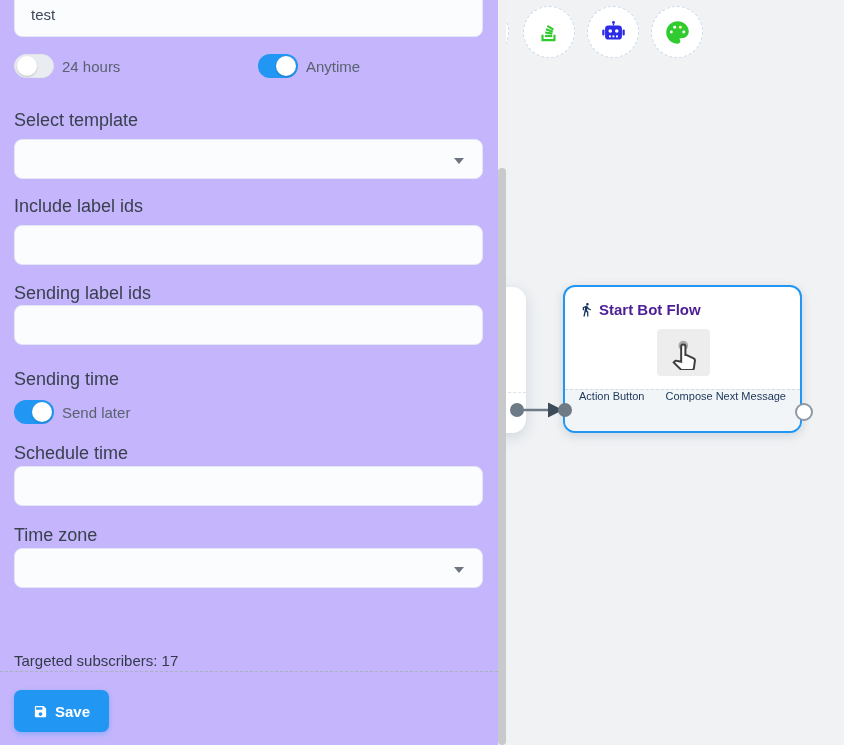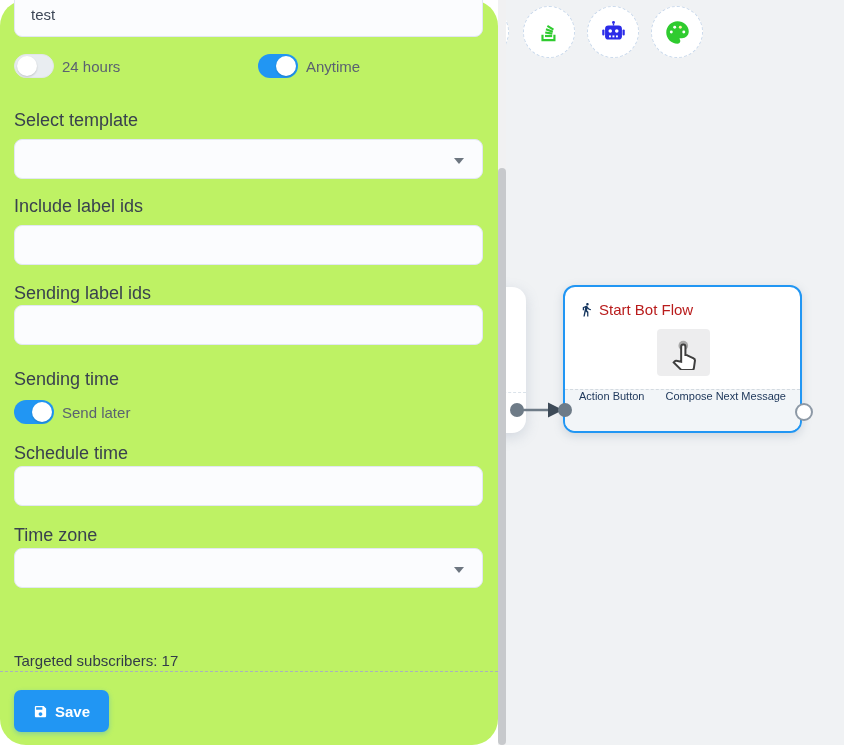--- a/index.html
+++ b/index.html
@@ -2,21 +2,21 @@
 <html><head>
 <meta charset="utf-8">
 <style>
   html,body{margin:0;padding:0;}
   body{
     width:844px;height:745px;overflow:hidden;position:relative;
     font-family:"Liberation Sans","DejaVu Sans",sans-serif;
     background:#ffffff;
   }
   
-  .panel{position:absolute;left:0;top:0;width:498px;height:745px;background:#bef264;border-radius:26px;}
+  .panel{position:absolute;left:0;top:0;width:498px;height:745px;background:#c4b5fd;}
   .text-input{
     position:absolute;left:14px;width:469px;height:40px;box-sizing:border-box;
     background:#fbfcfe;border:1px solid #e2e7f3;border-radius:8px;
     font-family:"Liberation Sans",sans-serif;font-size:15px;color:#3d4757;
     padding:0 16px;outline:none;
   }
   #campaign-name-input{top:-9px;height:46px;border-radius:8px;}
   .select-box{
     position:absolute;left:14px;width:469px;height:40px;box-sizing:border-box;
     background:#fbfcfe;border:1px solid #e2e7f3;border-radius:8px;cursor:pointer;
@@ -82,21 +82,21 @@
   .hidden-card .card-dash{
     position:absolute;left:0;top:105px;width:100%;height:0;border-top:1px dashed #dbe3ea;
   }
   .flow-node{
     position:absolute;left:57px;top:285px;width:239px;height:148px;box-sizing:border-box;
     background:#ffffff;border:2px solid #2196f3;border-radius:12px;
     box-shadow:0 3px 10px rgba(108,128,152,0.25);
   }
   .node-header{
     position:absolute;left:14px;top:14px;display:flex;align-items:center;gap:5px;
-    font-size:15px;font-weight:400;color:#b91c1c;
+    font-size:15px;font-weight:700;color:#4c1d95;
   }
   .node-placeholder{
     position:absolute;left:92px;top:42px;width:53px;height:47px;border-radius:4px;
     background:#ededee;display:flex;align-items:center;justify-content:center;
   }
   .node-footer{
     position:absolute;left:0;bottom:0;width:100%;height:42px;box-sizing:border-box;
     background:#f2f5f8;border-top:1px dashed #d3dae0;
     border-radius:0 0 10px 10px;
     display:flex;justify-content:space-between;

